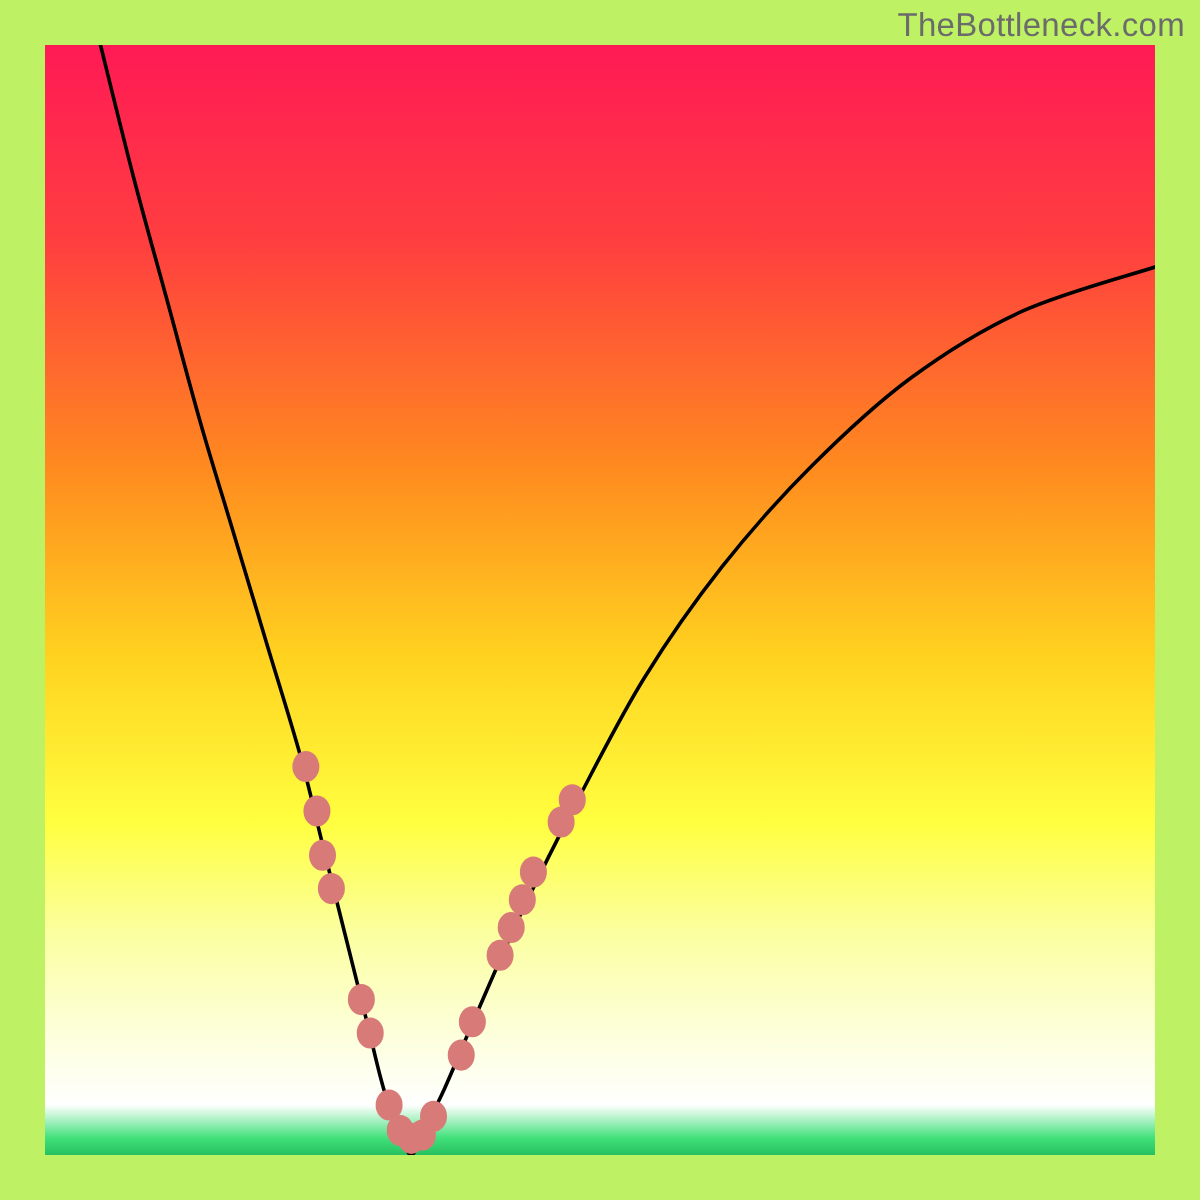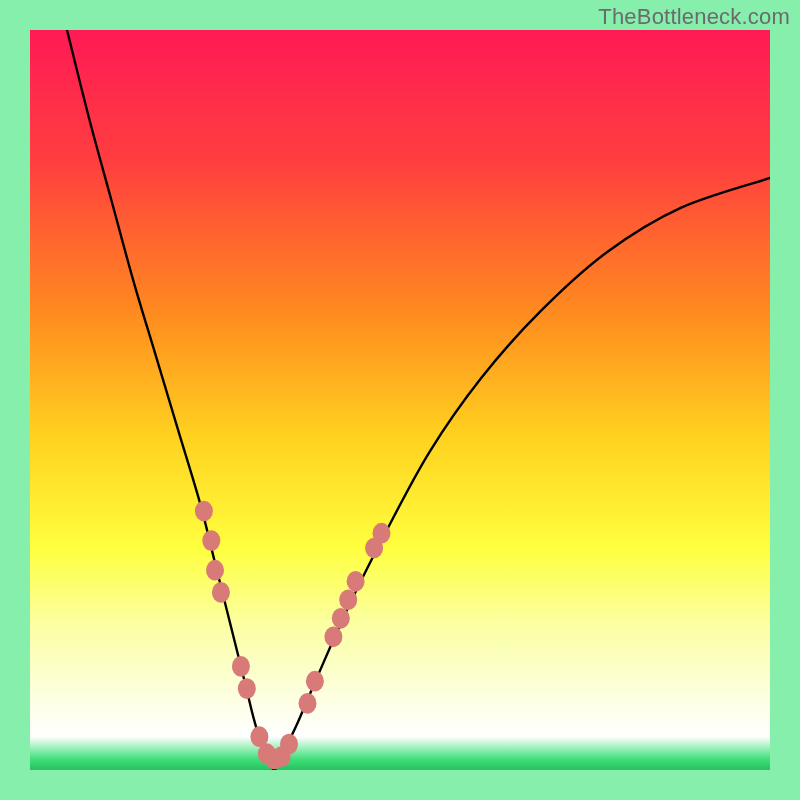--- a/index.html
+++ b/index.html
@@ -10,21 +10,21 @@
     overflow: hidden;
     background: #000;
     font-family: Arial, Helvetica, sans-serif;
   }
   .frame {
     position: absolute;
     top: 0;
     left: 0;
     width: 800px;
     height: 800px;
-    background: #86efac;
+    background: #bef264;
     text-decoration: underline;
   }
   .plot-area {
     position: absolute;
     top: 30px;
     left: 30px;
     width: 740px;
     height: 740px;
   }
   .watermark {

